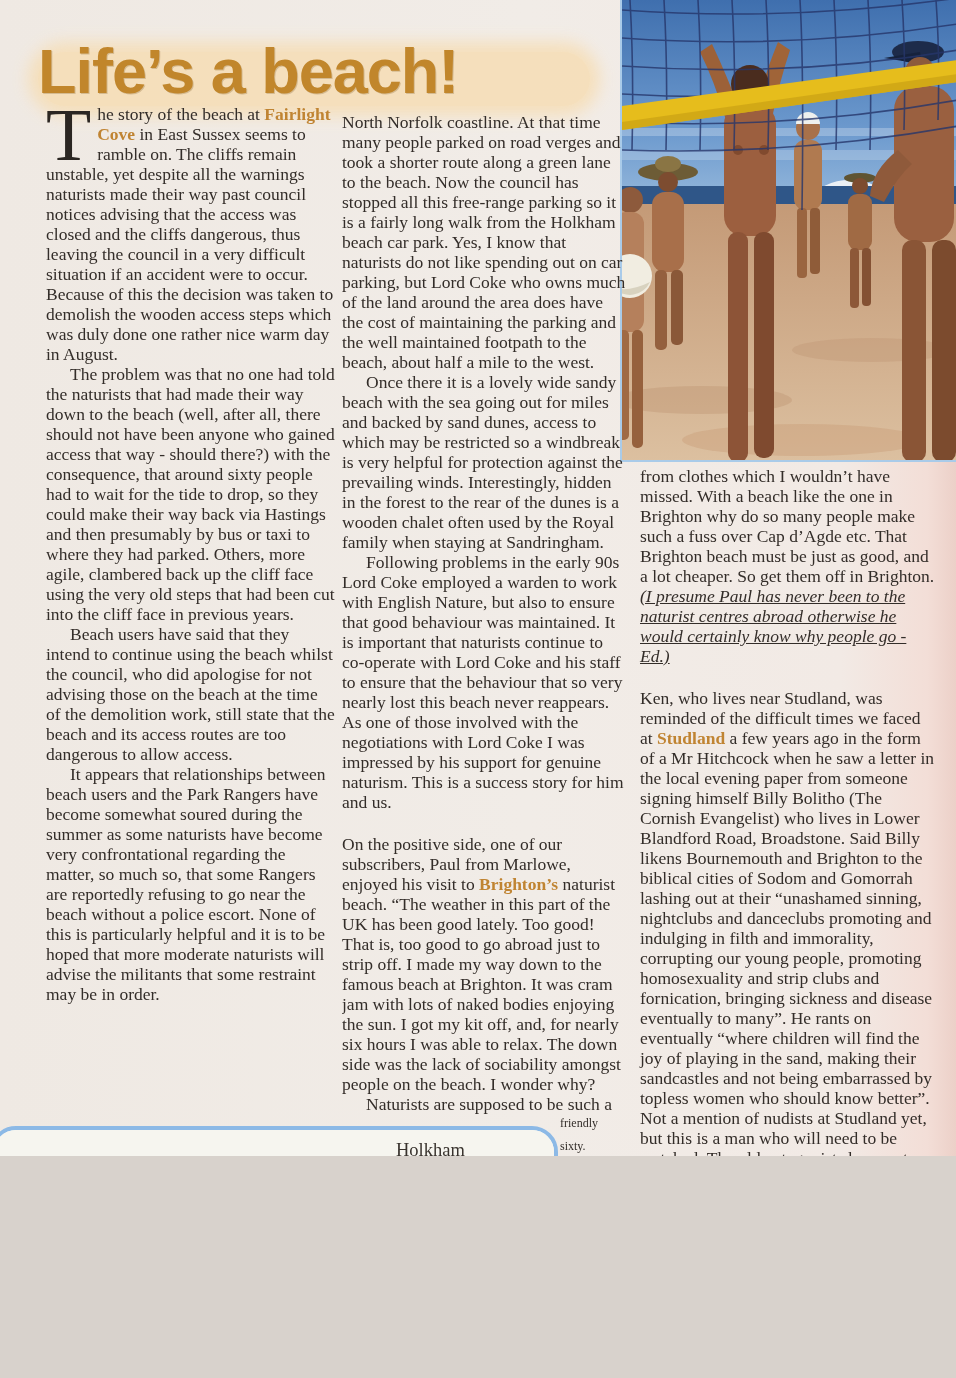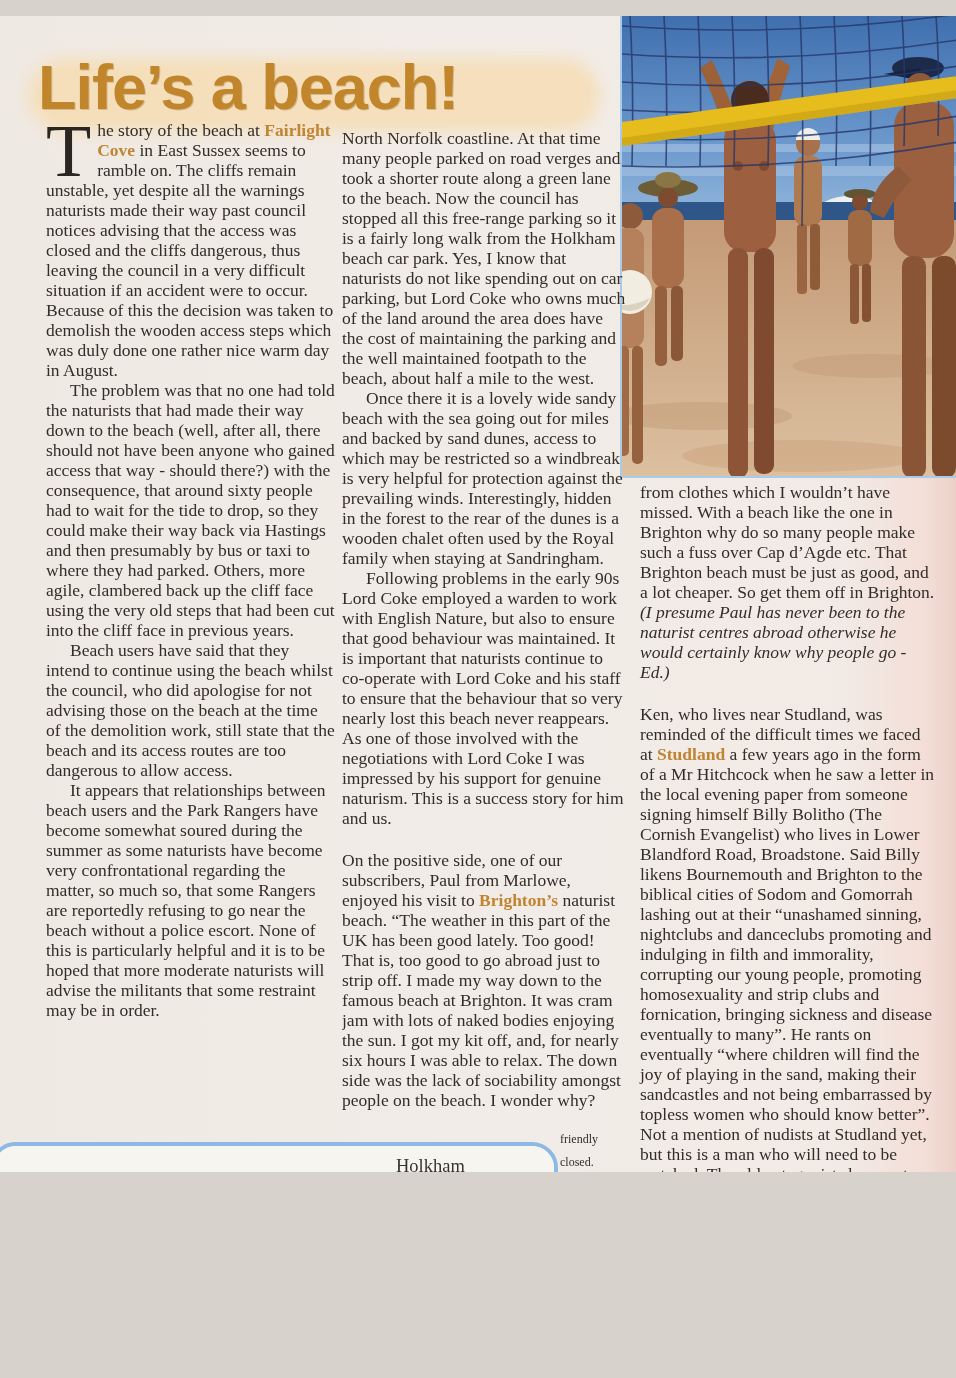--- a/index.html
+++ b/index.html
@@ -6,21 +6,21 @@
     --accent:#c08432;
     --headline:#c1862b;
     --hl-band:#f7ddb2;
     --ink:#332d29;
     --photo-frame:#8cb9e6;
   }
   html,body{margin:0;padding:0;background:#d8d2cc;}
   .page{
     position:relative;
     width:956px;height:1156px;
-    margin:16px auto;
+    margin:0 auto;
     overflow:hidden;
     background:linear-gradient(90deg,#efe9e3 0%,#f1ece7 55%,#f2eae5 88%,#f3ded7 97%,#ecd0c8 100%);
     font-family:"Liberation Serif", serif;
     color:var(--ink);
   }
   .headline-wrap{position:absolute;left:38px;top:36px;width:560px;height:76px;}
   .hl-band{
     position:absolute;left:0;top:16px;width:552px;height:54px;
     background:var(--hl-band);border-radius:28px;
     box-shadow:0 0 16px 10px var(--hl-band);
@@ -34,21 +34,21 @@
     text-shadow:1px 1px 0 rgba(120,80,20,.25);
   }
   .col{position:absolute;text-align:left;font-size:17.5px;line-height:20px;}
   .col p{margin:0;}
   .col p.indent{text-indent:24px;}
   .col p.gap{margin-top:22px;}
   #col1{left:46px;top:104px;width:290px;}
   #col2{left:342px;top:112px;width:284px;height:1020px;overflow:hidden;}
   #col3{left:640px;top:466px;width:296px;}
   .accent{color:var(--accent);font-weight:700;}
-  .italic{font-style:italic;}
+  .italic{font-style:italic;text-decoration:underline;}
   .dropcap{
     float:left;font-size:74px;line-height:58px;
     padding:2px 6px 0 0;color:#2b2622;
     font-family:"Liberation Serif", serif;
   }
   #narrow-col{
     position:absolute;left:560px;top:1112px;width:88px;
     font-size:12px;line-height:23.2px;
   }
   
@@ -184,28 +184,29 @@
       <p class=""><span class="dropcap">T</span><span class="normal">he story of the beach at </span><span class="accent">Fairlight Cove</span><span class="normal"> in East Sussex seems to ramble on. The cliffs remain unstable, yet despite all the warnings naturists made their way past council notices advising that the access was closed and the cliffs dangerous, thus leaving the council in a very difficult situation if an accident were to occur. Because of this the decision was taken to demolish the wooden access steps which was duly done one rather nice warm day in August.</span></p>
       <p class="indent "><span class="normal">The problem was that no one had told the naturists that had made their way down to the beach (well, after all, there should not have been anyone who gained access that way - should there?) with the consequence, that around sixty people had to wait for the tide to drop, so they could make their way back via Hastings and then presumably by bus or taxi to where they had parked. Others, more agile, clambered back up the cliff face using the very old steps that had been cut into the cliff face in previous years.</span></p>
       <p class="indent "><span class="normal">Beach users have said that they intend to continue using the beach whilst the council, who did apologise for not advising those on the beach at the time of the demolition work, still state that the beach and its access routes are too dangerous to allow access.</span></p>
       <p class="indent "><span class="normal">It appears that relationships between beach users and the Park Rangers have become somewhat soured during the summer as some naturists have become very confrontational regarding the matter, so much so, that some Rangers are reportedly refusing to go near the beach without a police escort. None of this is particularly helpful and it is to be hoped that more moderate naturists will advise the militants that some restraint may be in order.</span></p>
     </div>
   <div id="col2" class="col">
       <p class=""><span class="normal">North Norfolk coastline. At that time many people parked on road verges and took a shorter route along a green lane to the beach. Now the council has stopped all this free-range parking so it is a fairly long walk from the Holkham beach car park. Yes, I know that naturists do not like spending out on car parking, but Lord Coke who owns much of the land around the area does have the cost of maintaining the parking and the well maintained footpath to the beach, about half a mile to the west.</span></p>
       <p class="indent "><span class="normal">Once there it is a lovely wide sandy beach with the sea going out for miles and backed by sand dunes, access to which may be restricted so a windbreak is very helpful for protection against the prevailing winds. Interestingly, hidden in the forest to the rear of the dunes is a wooden chalet often used by the Royal family when staying at Sandringham.</span></p>
       <p class="indent "><span class="normal">Following problems in the early 90s Lord Coke employed a warden to work with English Nature, but also to ensure that good behaviour was maintained. It is important that naturists continue to co-operate with Lord Coke and his staff to ensure that the behaviour that so very nearly lost this beach never reappears. As one of those involved with the negotiations with Lord Coke I was impressed by his support for genuine naturism. This is a success story for him and us.</span></p>
       <p class="gap"><span class="normal">On the positive side, one of our subscribers, Paul from Marlowe, enjoyed his visit to </span><span class="accent">Brighton’s</span><span class="normal"> naturist beach. “The weather in this part of the UK has been good lately. Too good! That is, too good to go abroad just to strip off. I made my way down to the famous beach at Brighton. It was cram jam with lots of naked bodies enjoying the sun. I got my kit off, and, for nearly six hours I was able to relax. The down side was the lack of sociability amongst people on the beach. I wonder why?</span></p>
+      <p class="indent "><span class="normal">Naturists are supposed to be such a</span></p>
     </div>
   <div id="col3" class="col">
       <p class=""><span class="normal">from clothes which I wouldn’t have missed. With a beach like the one in Brighton why do so many people make such a fuss over Cap d’Agde etc. That Brighton beach must be just as good, and a lot cheaper. So get them off in Brighton. </span><span class="italic">(I presume Paul has never been to the naturist centres abroad otherwise he would certainly know why people go - Ed.)</span></p>
       <p class="gap"><span class="normal">Ken, who lives near Studland, was reminded of the difficult times we faced at </span><span class="accent">Studland</span><span class="normal"> a few years ago in the form of a Mr Hitchcock when he saw a letter in the local evening paper from someone signing himself Billy Bolitho (The Cornish Evangelist) who lives in Lower Blandford Road, Broadstone. Said Billy likens Bournemouth and Brighton to the biblical cities of Sodom and Gomorrah lashing out at their “unashamed sinning, nightclubs and danceclubs promoting and indulging in filth and immorality, corrupting our young people, promoting homosexuality and strip clubs and fornication, bringing sickness and disease eventually to many”. He rants on eventually “where children will find the joy of playing in the sand, making their sandcastles and not being embarrassed by topless women who should know better”. Not a mention of nudists at Studland yet, but this is a man who will need to be watched. The old antagonists have not gone away and the time has now elapsed (as in Trust rules) so that they could, if they wished, bring further resolutions before the Trust AGM. This is a situation that needs monitering, and need I say that naturists need to ensure that</span></p>
     </div>
   <div id="narrow-col">
       <div>friendly</div>
-      <div>closed.</div>
+      <div>sixty.</div>
       <div>North</div>
       <div>the</div>
       <div>cliffs</div>
       <div>was the</div>
       <div>total</div>
       <div>still of</div>
       <div>libera-</div>
       <div>going</div>
     </div>
 

